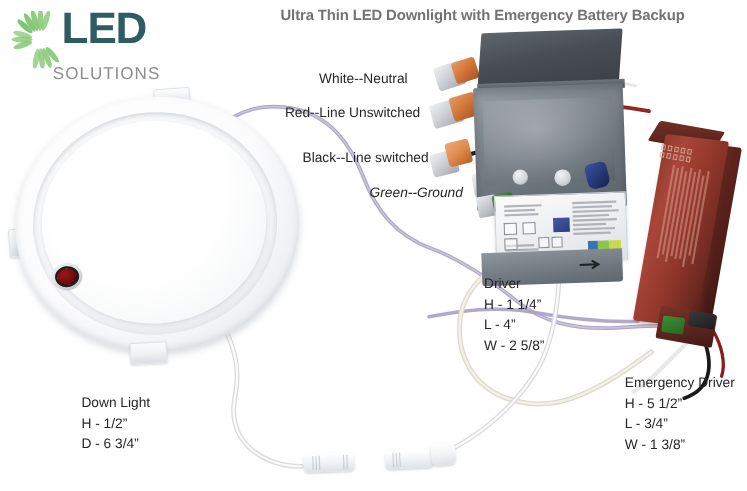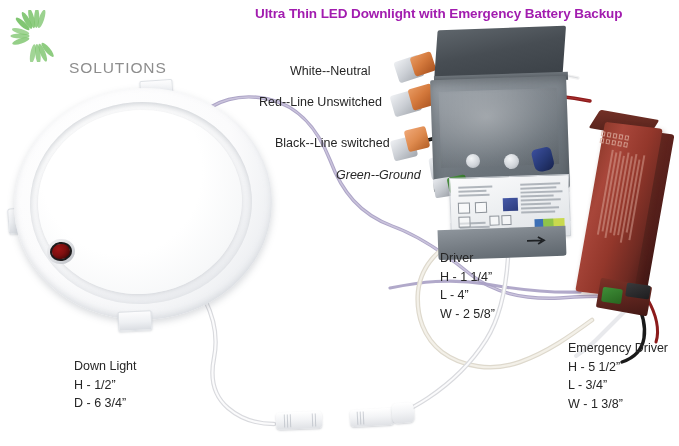--- a/index.html
+++ b/index.html
@@ -17,21 +17,21 @@
   }
 
   
   #title {
     position: absolute;
     left: 255px;
     top: 6px;
     width: 420px;
     font-size: 13.5px;
     font-weight: bold;
-    color: #a21caf;
+    color: #737373;
     letter-spacing: -0.1px;
     white-space: nowrap;
   }
 
   
   #logo {
     position: absolute;
     left: 8px;
     top: 4px;
     width: 145px;
@@ -58,21 +58,21 @@
     position: absolute;
     left: 52px;
     top: 41px;
     font-size: 15.5px;
     color: #8d8d8d;
     letter-spacing: 1.2px;
     line-height: 16px;
   }
   #logo .word-solutions {
     position: absolute;
-    left: 61px;
+    left: 40px;
     top: 56px;
     font-size: 15.5px;
     color: #8d8d8d;
     letter-spacing: 0.9px;
     line-height: 16px;
   }
 
   
   .callout {
     position: absolute;
@@ -372,20 +372,21 @@
         <ellipse cx="26" cy="8" rx="2.6" ry="9.6" transform="rotate(18 26 26)" opacity=".75"></ellipse>
         <ellipse cx="26" cy="44" rx="2.6" ry="9" transform="rotate(-40 26 26)" opacity=".85"></ellipse>
         <ellipse cx="26" cy="44" rx="2.6" ry="9.6" transform="rotate(-22 26 26)" opacity=".8"></ellipse>
         <ellipse cx="26" cy="44" rx="2.6" ry="10" transform="rotate(-6 26 26)" opacity=".75"></ellipse>
         <ellipse cx="26" cy="44" rx="2.6" ry="9.6" transform="rotate(10 26 26)" opacity=".7"></ellipse>
         <ellipse cx="10" cy="26" rx="9" ry="2.6" transform="rotate(-18 26 26)" opacity=".8"></ellipse>
         <ellipse cx="10" cy="26" rx="9.6" ry="2.6" transform="rotate(0 26 26)" opacity=".75"></ellipse>
         <ellipse cx="10" cy="26" rx="9" ry="2.6" transform="rotate(16 26 26)" opacity=".7"></ellipse>
       </g>
     </svg>
+    <div class="word-led">LED</div>
     <div class="word-solutions">SOLUTIONS</div>
   </div>
 
   <svg class="wires" viewBox="0 0 679 446">
 
     <path d="M197,118 C215,100 240,93 268,99 C300,106 318,130 330,160 C342,192 360,214 392,226
              C420,236 448,256 470,274 C492,292 520,300 560,298 C590,296 612,295 632,297" fill="none" stroke="#a9a0c4" stroke-width="3.4" stroke-linecap="round" opacity=".95"></path>
     <path d="M197,118 C215,100 240,93 268,99 C300,106 318,130 330,160 C342,192 360,214 392,226
              C420,236 448,256 470,274 C492,292 520,300 560,298 C590,296 612,295 632,297" fill="none" stroke="#cdc6de" stroke-width="1.5" stroke-linecap="round" opacity=".9"></path>
 

